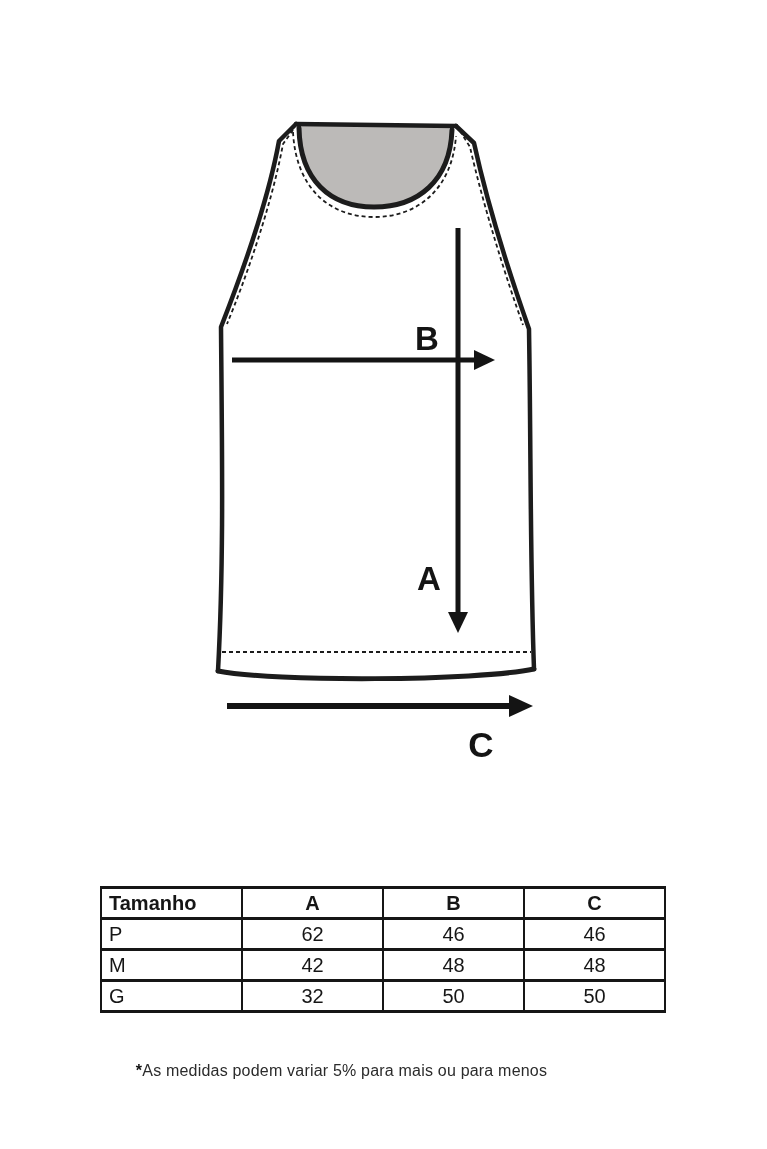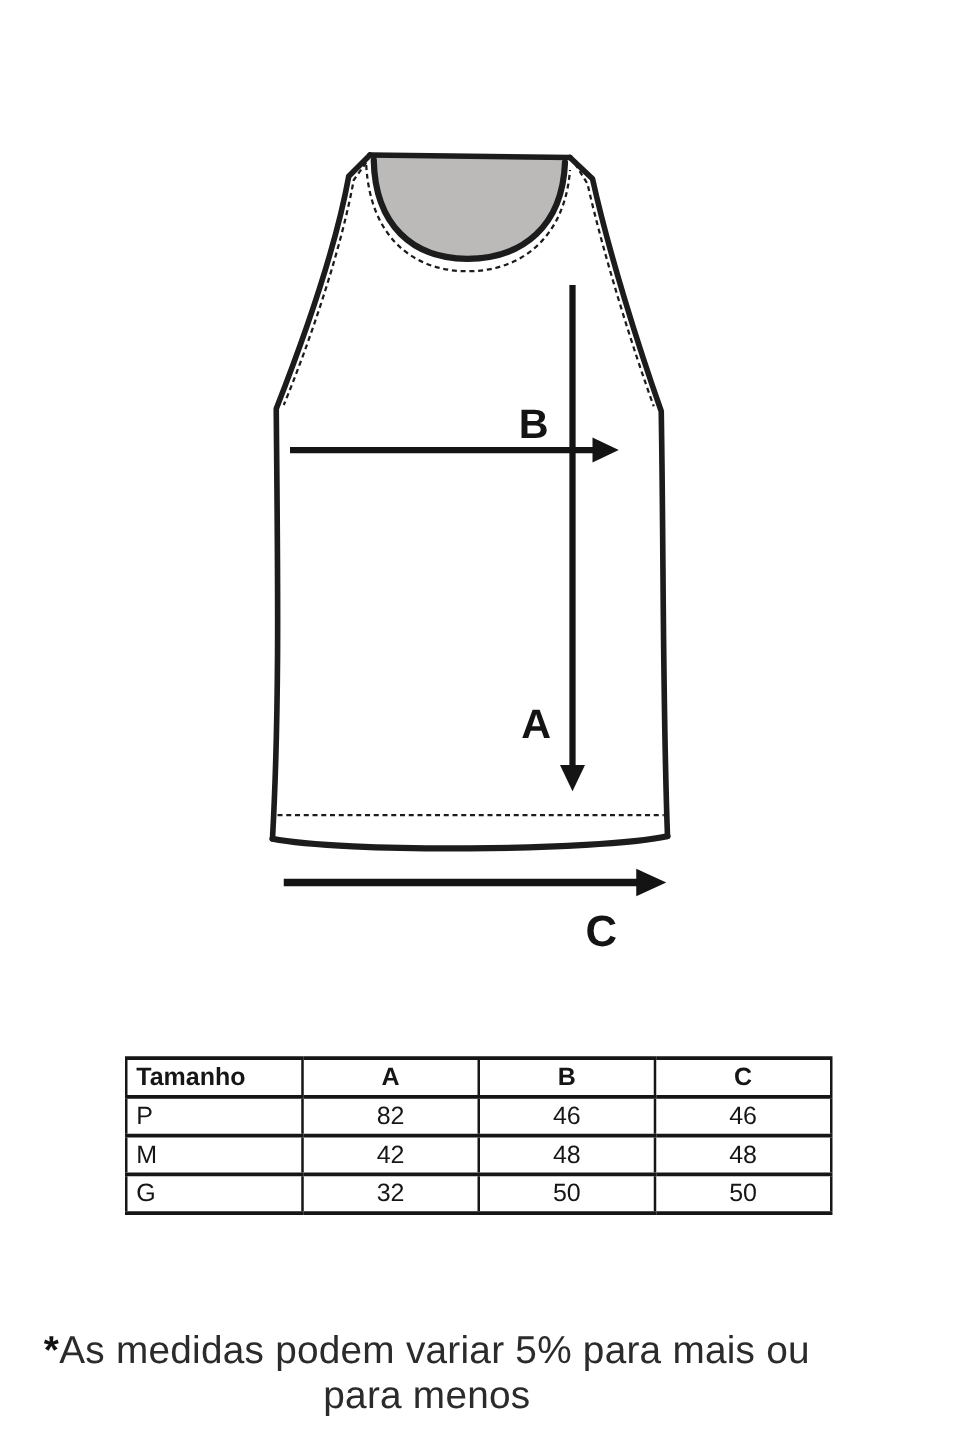--- a/index.html
+++ b/index.html
@@ -16,21 +16,21 @@
   .diagram-wrap svg { display: block; }
 
   svg text.dim-label {
     font-family: "Liberation Sans", sans-serif;
     font-weight: 700;
     fill: #141414;
   }
 
   table.size-table {
     position: absolute;
-    left: 100px; top: 845px;
+    left: 100px; top: 886px;
     width: 566px;
     border-collapse: collapse;
     table-layout: fixed;
     font-size: 20px;
     color: #161616;
     background: #ffffff;
   }
   table.size-table th, table.size-table td {
     border: 2.5px solid #161616;
     border-top-width: 3px;
@@ -46,21 +46,21 @@
     text-align: left;
     padding-left: 7px;
   }
   table.size-table td { font-weight: 400; }
 
   .footnote {
     position: absolute;
     left: 0; top: 1062px;
     width: 683px;
     text-align: center;
-    font-size: 31px;
+    font-size: 16px;
     letter-spacing: 0.2px;
     color: #2b2b2b;
     font-weight: 400;
   }
   .footnote .star { font-weight: 700; color: #111; }
 </style>
 </head>
 <body>
 
 <div class="stage">
@@ -115,21 +115,21 @@
       <tr>
         <th class="size-col">Tamanho</th>
         <th>A</th>
         <th>B</th>
         <th>C</th>
       </tr>
     </thead>
     <tbody>
       <tr>
         <td class="size-col">P</td>
-        <td>82</td>
+        <td>62</td>
         <td>46</td>
         <td>46</td>
       </tr>
       <tr>
         <td class="size-col">M</td>
         <td>42</td>
         <td>48</td>
         <td>48</td>
       </tr>
       <tr>

